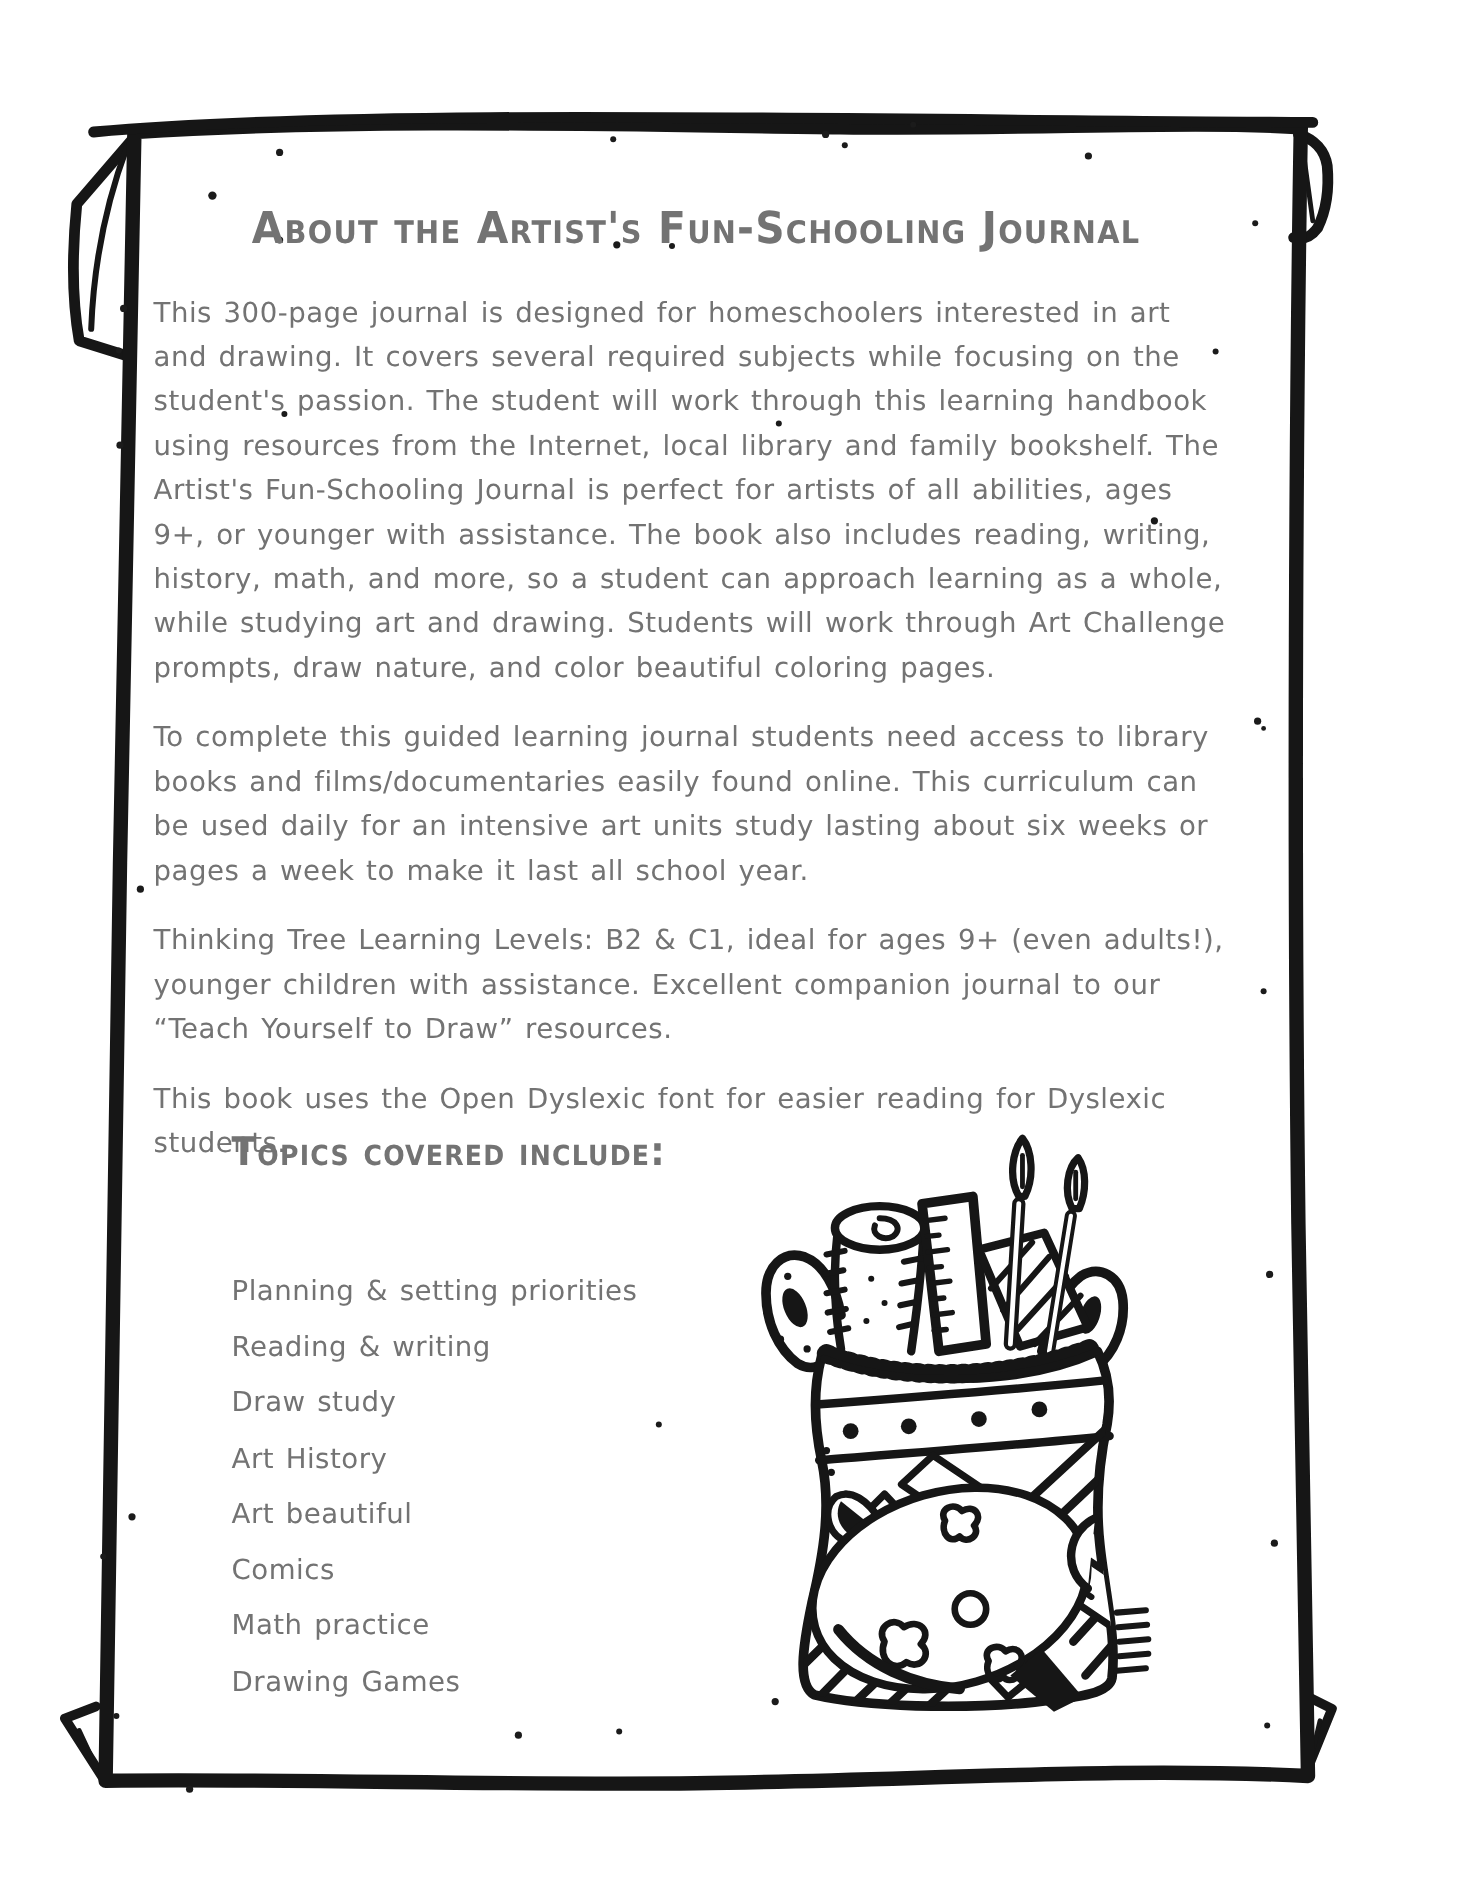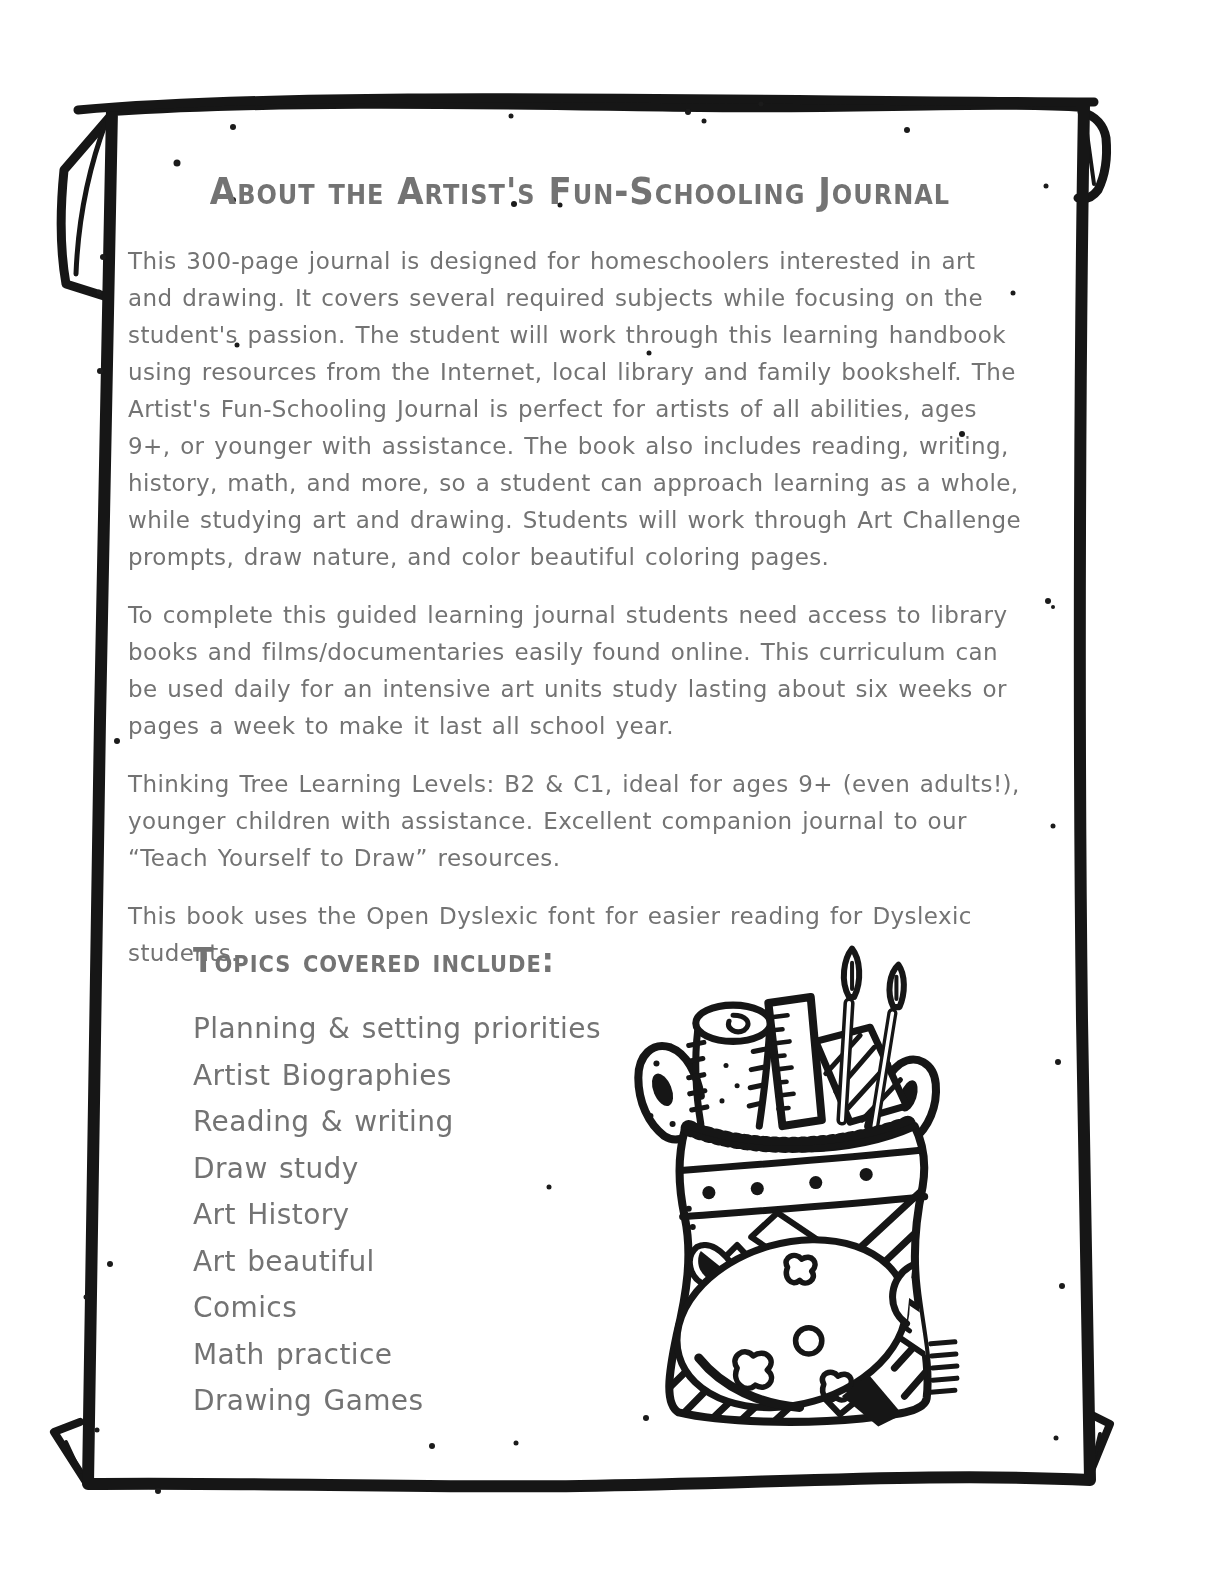--- a/index.html
+++ b/index.html
@@ -17,22 +17,22 @@
     position:absolute;left:128px;top:243px;width:896px;
     font-size:23px;line-height:37px;letter-spacing:.4px;word-spacing:2px;
   }
   .content p{margin:0 0 21px 0;}
   .topics-heading{
     position:absolute;left:193px;top:918px;
     font-weight:bold;font-variant:small-caps;font-size:30px;letter-spacing:1px;
     transform:scaleY(1.1);
   }
   .topics-list{
-    position:absolute;left:193px;top:1006px;margin:0;padding:0;list-style:none;
-    font-size:28px;letter-spacing:.4px;word-spacing:2px;
+    position:absolute;left:193px;top:1053px;margin:0;padding:0;list-style:none;
+    font-size:23px;letter-spacing:.4px;word-spacing:2px;
   }
   .topics-list li{height:46.5px;line-height:46.5px;}
   .illustration{position:absolute;left:600px;top:922px;width:368px;height:510px;}
 </style>
 </head>
 <body>
 
 <div class="page">
 
   <svg class="frame-svg" viewBox="0 0 1224 1584" fill="none" stroke="#161616" stroke-linecap="round" stroke-linejoin="round">
@@ -99,21 +99,20 @@
   <div class="content">
     <p>This 300-page journal is designed for homeschoolers interested in art and drawing. It covers several required subjects while focusing on the student's passion. The student will work through this learning handbook using resources from the Internet, local library and family bookshelf.  The Artist's Fun-Schooling Journal is perfect for artists of all abilities, ages 9+, or younger with assistance. The book also includes reading, writing, history, math, and more, so a student can approach learning as a whole, while studying art and drawing.  Students will work through Art Challenge prompts, draw nature, and color beautiful coloring pages.</p>
     <p>To complete this guided learning journal students need access to library books and films/documentaries easily found online. This curriculum can be used daily for an intensive art units study lasting about six weeks or pages a week to make it last all school year.</p>
     <p>Thinking Tree Learning Levels: B2 &amp; C1, ideal for ages 9+ (even adults!), younger children with assistance. Excellent companion journal to our “Teach Yourself to Draw” resources.</p>
     <p>This book uses the Open Dyslexic font for easier reading for Dyslexic students.</p>
   </div>
 
   <h2 class="topics-heading">Topics covered include:</h2>
   <ul class="topics-list">
     <li>Planning &amp; setting priorities</li>
-    <li>Artist Biographies</li>
     <li>Reading &amp; writing</li>
     <li>Draw study</li>
     <li>Art History</li>
     <li>Art beautiful</li>
     <li>Comics</li>
     <li>Math practice</li>
     <li>Drawing Games</li>
   </ul>
 
   <svg class="illustration" viewBox="0 0 365 505" fill="none" stroke="#161616" stroke-width="6" stroke-linecap="round" stroke-linejoin="round">

